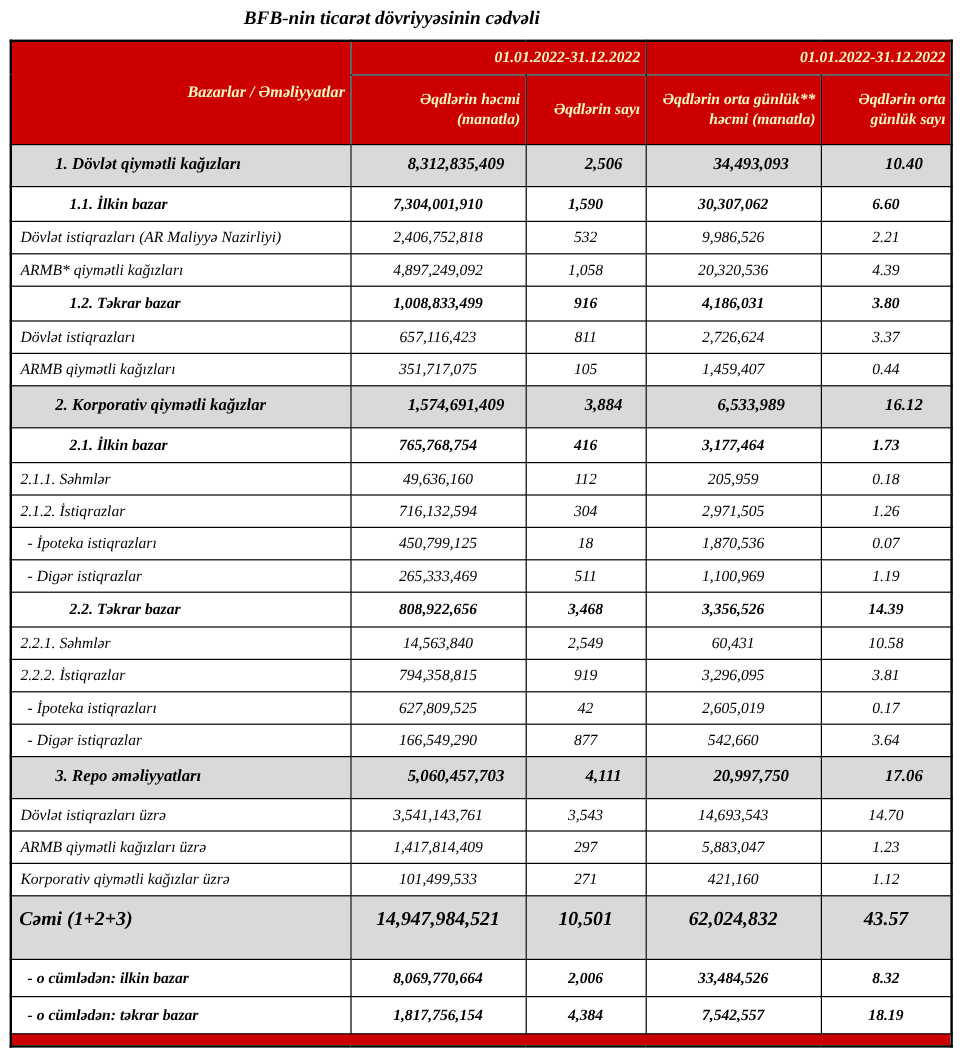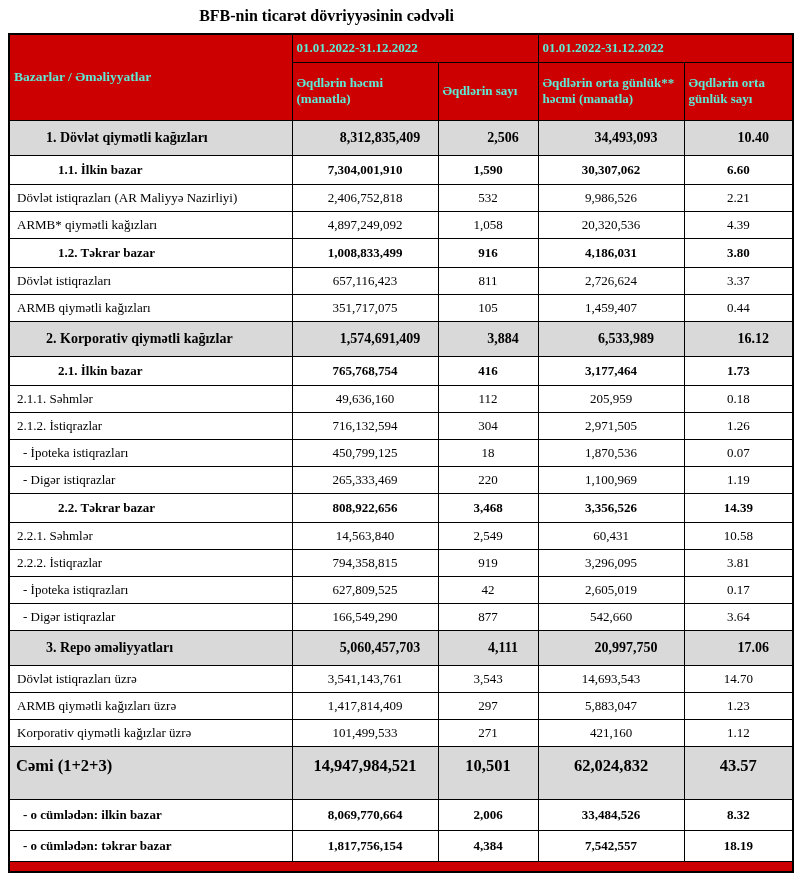--- a/index.html
+++ b/index.html
@@ -11,20 +11,21 @@
   html, body {
     margin: 0;
     padding: 0;
     background: #ffffff;
     font-family: "Liberation Serif", "DejaVu Serif", serif;
     color: #000;
   }
   .page {
     width: 653px;
     padding: 5px 8px 4px 8px;
+    font-style: italic;
   }
   .title {
     text-align: center;
     font-weight: bold;
     font-size: 16px;
     margin: 2px 0 8px 0;
   }
   table.main {
     border-collapse: collapse;
     width: 784px;
@@ -32,23 +33,23 @@
   }
   table.main th, table.main td {
     border: 1px solid var(--border);
     overflow: hidden;
   }
   table.main {
     border: 2px solid var(--border);
   }
   thead th {
     background: var(--red);
-    color: #5eead4;
-    font-weight: bold;
-    text-align: left;
+    color: #fef9c3;
+    font-weight: bold;
+    text-align: right;
     vertical-align: middle;
     font-size: 13px;
     padding: 4px 4px;
   }
   thead th.period { height: 28px; }
   thead th.colname { height: 58px; }
   thead th.corner { font-size: 13.5px; }
   tbody td {
     font-size: 13px;
     padding: 5px 6px;
@@ -202,21 +203,21 @@
         <tr class="row-dash">
           <td class="label-cell">- İpoteka istiqrazları</td>
           <td class="value-cell">450,799,125</td>
           <td class="value-cell">18</td>
           <td class="value-cell">1,870,536</td>
           <td class="value-cell">0.07</td>
         </tr>
         <tr class="row-dash">
           <td class="label-cell">- Digər istiqrazlar</td>
           <td class="value-cell">265,333,469</td>
-          <td class="value-cell">220</td>
+          <td class="value-cell">511</td>
           <td class="value-cell">1,100,969</td>
           <td class="value-cell">1.19</td>
         </tr>
         <tr class="row-subsection">
           <td class="label-cell">2.2. Təkrar bazar</td>
           <td class="value-cell">808,922,656</td>
           <td class="value-cell">3,468</td>
           <td class="value-cell">3,356,526</td>
           <td class="value-cell">14.39</td>
         </tr>

